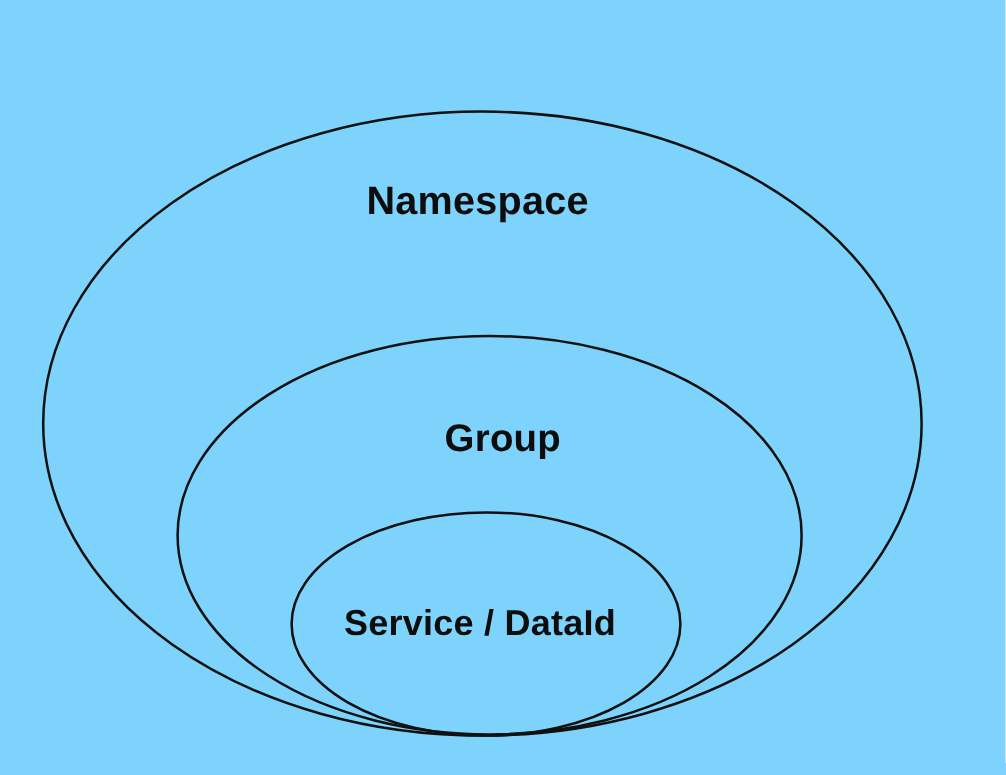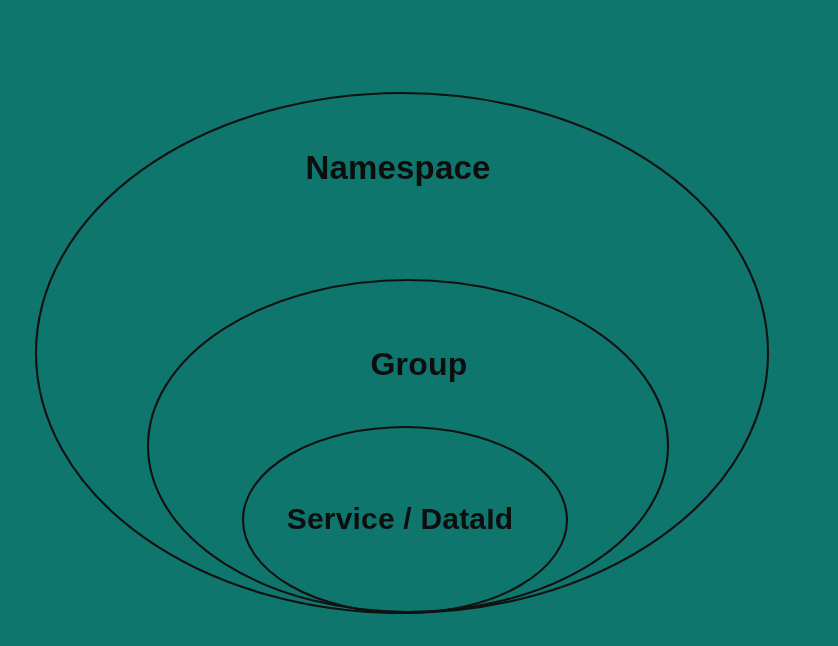--- a/index.html
+++ b/index.html
@@ -42,21 +42,21 @@
     paint-order: stroke;
     letter-spacing: 0.2px;
   }
   .label-namespace { font-size: 33px; }
   .label-group     { font-size: 32px; }
   .label-service   { font-size: 30px; }
 </style>
 </head>
 <body style="background: rgb(255, 255, 255);">
 
-<div id="diagram-root" style="background: #0f766e;">
+<div id="diagram-root" style="background: #7dd3fc;">
 
   <svg id="venn-svg" viewBox="0 0 838 646" xmlns="http://www.w3.org/2000/svg">
 
     <ellipse class="ring-ellipse" cx="402" cy="353" rx="366" ry="260" style="stroke: rgb(17, 17, 17);"></ellipse>
 
     <ellipse class="ring-ellipse" cx="408" cy="446" rx="260" ry="166" style="stroke: rgb(17, 17, 17);"></ellipse>
 
     <ellipse class="ring-ellipse" cx="405" cy="520" rx="162" ry="93" style="stroke: rgb(17, 17, 17);"></ellipse>
 
     <text class="ring-label label-namespace" x="398" y="170" style="font-size: 33px; fill: rgb(13, 13, 13);">Namespace</text>

